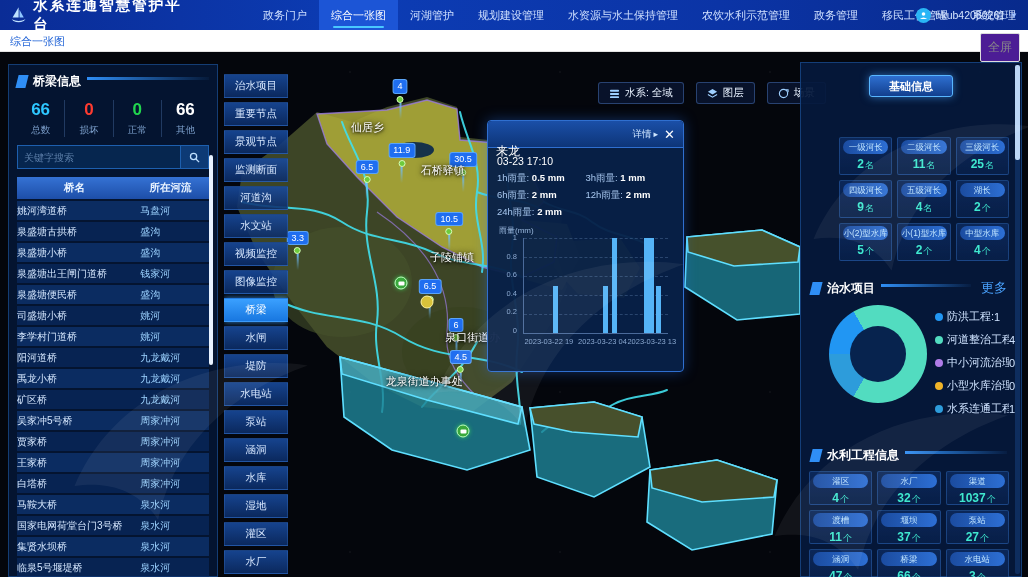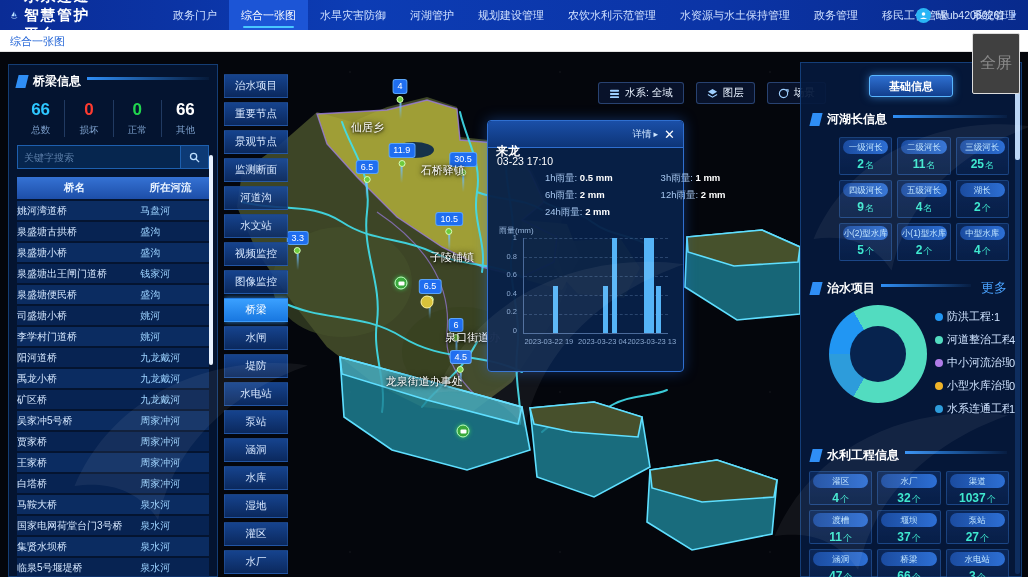--- a/index.html
+++ b/index.html
@@ -22,22 +22,22 @@
   .nav-user { position:absolute; right:10px; top:0; height:30px; display:flex;
     align-items:center; gap:5px; color:#d6e6ff; font-size:10.5px; cursor:pointer; }
   .avatar { width:15px; height:15px; border-radius:50%; background:#29b6f6;
     display:flex; align-items:center; justify-content:center; }
   .caret { font-size:8px; color:#9fc0ff; }
 
   
   .crumbbar { position:absolute; left:0; top:30px; width:1028px; height:22px;
     background:#ffffff; border-bottom:1px solid #e3e3e3; z-index:10; }
   .crumb { position:absolute; left:10px; top:4px; font-size:11px; color:#1f62d6; cursor:pointer; }
-  .fullscreen-btn { position:absolute; right:8px; top:3px; font-size:16px; color:#8a8a8a;
-    background:#404040; border:1px solid #ddd; border-radius:2px; padding:19px 7px; cursor:pointer; }
+  .fullscreen-btn { position:absolute; right:8px; top:3px; font-size:12px; color:#8a8a8a;
+    background:#4c1d95; border:1px solid #ddd; border-radius:2px; padding:5px 7px; cursor:pointer; }
 
   
   .main { position:absolute; left:0; top:52px; width:1028px; height:525px; background:#04060c;
     background-image:
       radial-gradient(1px 1px at 25px 35px, rgba(255,255,255,.8), transparent 55%),
       radial-gradient(1px 1px at 85px 95px, rgba(200,220,255,.55), transparent 55%),
       radial-gradient(1.4px 1.4px at 140px 20px, rgba(255,255,255,.45), transparent 55%),
       radial-gradient(1px 1px at 185px 70px, rgba(255,255,255,.6), transparent 55%),
       radial-gradient(1px 1px at 60px 140px, rgba(180,200,255,.4), transparent 55%);
     background-size:210px 160px; }
@@ -113,29 +113,29 @@
   .lm-item.active { background:linear-gradient(180deg,#3aa0ff,#1877e0); color:#fff;
     box-shadow:0 0 6px rgba(60,160,255,.8); }
 
   
   .popup { position:absolute; left:487px; top:68px; width:197px; height:252px; z-index:5;
     background:rgba(7,32,72,.96); border:1px solid #2f6fd0; border-radius:4px;
     box-shadow:0 0 14px rgba(40,120,255,.35); }
   .popup-head { height:27px; display:flex; align-items:center; padding:0 8px;
     background:linear-gradient(180deg,#1a4fa8,#0d3578); border-bottom:1px solid #2f6fd0;
     border-radius:4px 4px 0 0; }
-  .popup-title { color:#fff; font-size:12px; font-weight:bold; flex:1;margin-top:35px; }
+  .popup-title { color:#fff; font-size:12px; font-weight:normal; flex:1;margin-top:35px; }
   .detail-link { color:#cfe6ff; font-size:9.5px; cursor:pointer; }
   .detail-arrow { color:#cfe6ff; font-size:9px; margin:0 6px 0 2px; }
   .popup-close { color:#fff; font-size:13px; cursor:pointer; line-height:1; }
   .popup-body { padding:7px 9px 0 9px; }
   .popup-time { color:#fff; font-size:10.5px; margin-bottom:5px; }
   .metrics { display:grid; grid-template-columns:1fr 1fr; row-gap:4px; }
   .metric { font-size:9.5px; white-space:nowrap; }
-  .metric .ml { color:#a8c8f0;margin-left:48px; }
+  .metric .ml { color:#a8c8f0; }
   .metric .ml::after { content:": "; }
   .metric .mv { color:#fff; font-weight:bold; }
   
   .rain-chart { position:relative; margin-top:6px; height:124px; }
   .rc-ylabel { position:absolute; left:2px; top:0; font-size:8px; color:#9ab8dd; }
   .rc-plot { position:absolute; left:26px; right:6px; top:13px; bottom:15px;
     border-left:1px solid #4a6a9a; border-bottom:1px solid #4a6a9a; }
   .rc-grid { position:absolute; left:0; right:0; border-top:1px dashed rgba(130,170,220,.28); }
   .rc-yticks { position:absolute; left:4px; top:9px; bottom:15px; width:20px;
     display:flex; flex-direction:column-reverse; justify-content:space-between;
@@ -194,25 +194,24 @@
       <path d="M10 1 L10 13 L3 13 Z" fill="#bfe2ff"></path>
       <path d="M11 4 L11 13 L16 13 Z" fill="#8fc6ff"></path>
       <path d="M2 15 Q10 19 18 15 L16 17 Q10 20 4 17 Z" fill="#bfe2ff"></path>
     </svg>
     <span class="app-title">水系连通智慧管护平台</span>
   </div>
   <nav class="nav-items">
 
   <div class="nav-item"><span>政务门户</span></div>
       <div class="nav-item active"><span>综合一张图</span></div>
-      <div class="nav-item"><span>水旱灾害防御</span></div>
       <div class="nav-item"><span>河湖管护</span></div>
       <div class="nav-item"><span>规划建设管理</span></div>
+      <div class="nav-item"><span>水资源与水土保持管理</span></div>
       <div class="nav-item"><span>农饮水利示范管理</span></div>
-      <div class="nav-item"><span>水资源与水土保持管理</span></div>
       <div class="nav-item"><span>政务管理</span></div>
       <div class="nav-item"><span>移民工作管理</span></div>
       <div class="nav-item"><span>系统管理</span></div>
     </nav>
   <div class="nav-user">
     <span class="avatar">
       <svg width="9" height="9" viewBox="0 0 10 10">
         <circle cx="5" cy="3.4" r="2" fill="#fff"></circle>
           <path d="M1 9 Q5 5.5 9 9 Z" fill="#fff"></path>
       </svg>
@@ -619,25 +618,20 @@
             <span style="left: 38%;">2023-03-23 04</span>
             <span style="left: 72%;">2023-03-23 13</span>
           </div>
       </div>
     </div>
   </section>
 
   <aside class="right-panel">
     <div class="rp-tab">基础信息</div>
 
-    <div class="rp-sec1 sec-head">
-      <span class="sec-accent"></span>
-      <span class="sec-title">河湖长信息</span>
-      <span class="sec-line"></span>
-    </div>
     <div class="cards cards1">
 
         <div class="info-card">
           <span class="ic-lbl">一级河长</span>
           <span class="ic-val"><b>2</b><span class="unit">名</span></span>
         </div>
 
         <div class="info-card">
           <span class="ic-lbl">二级河长</span>
           <span class="ic-val"><b>11</b><span class="unit">名</span></span>

